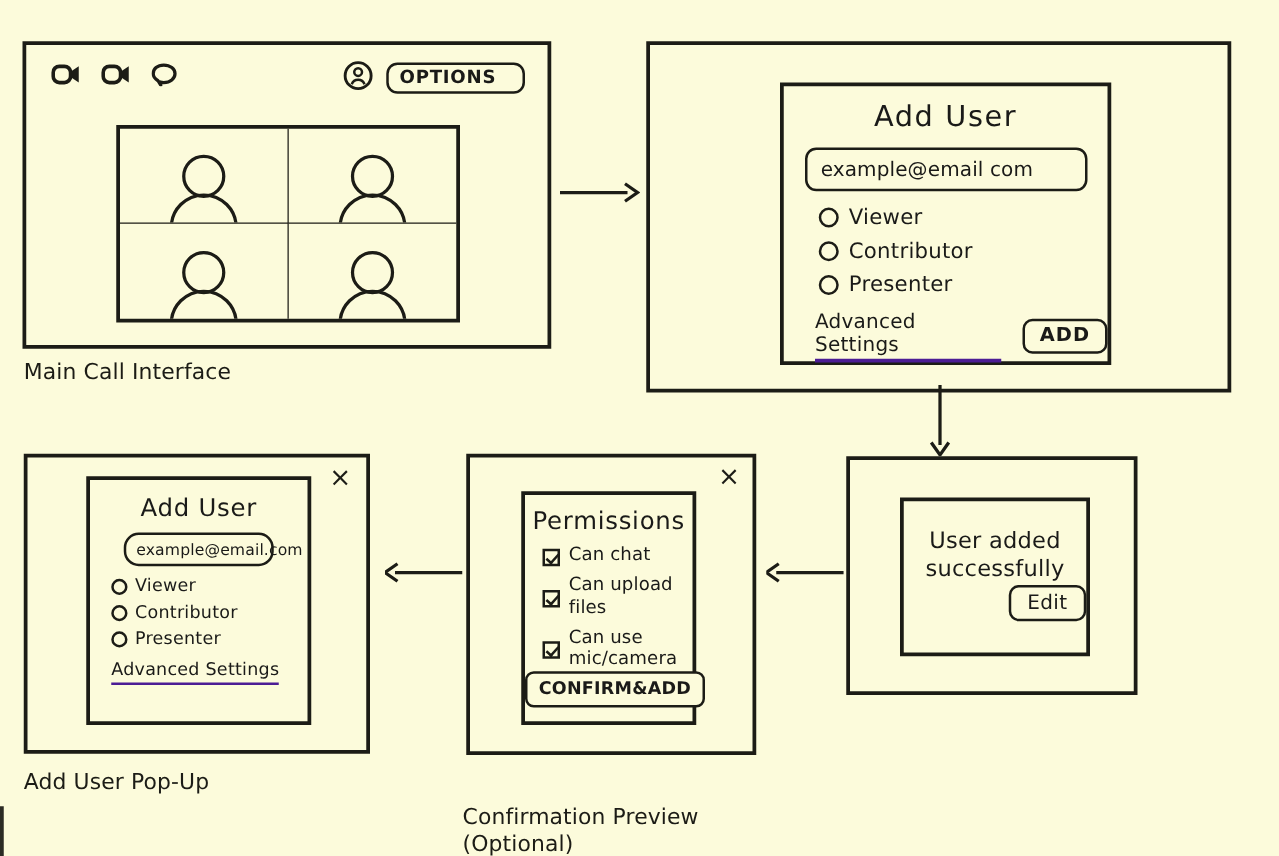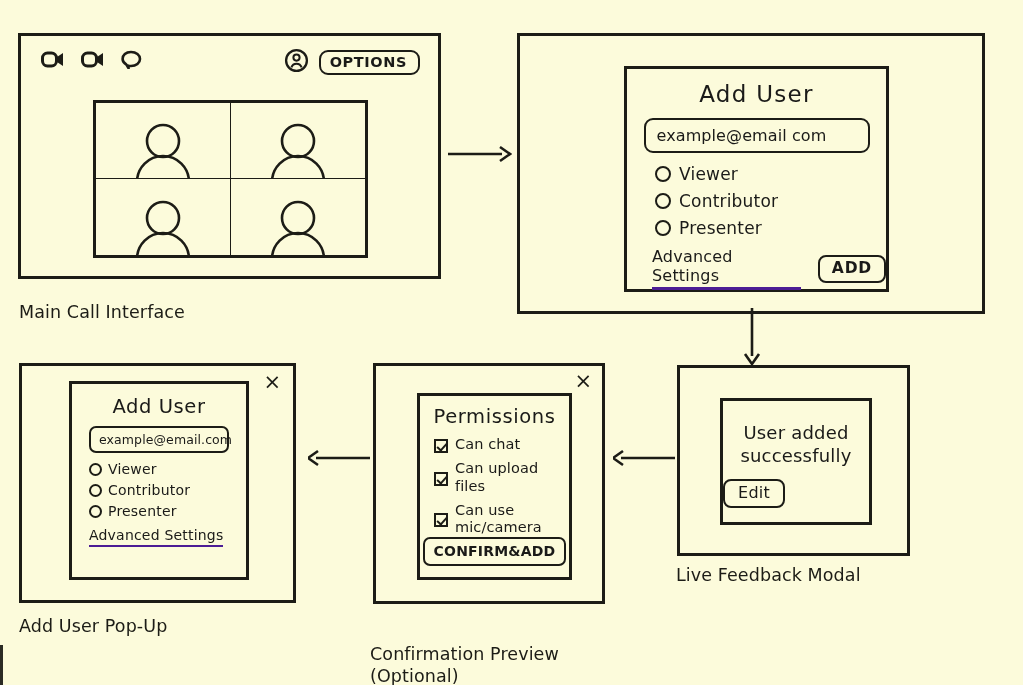--- a/index.html
+++ b/index.html
@@ -64,21 +64,21 @@
     top: 12px;
     right: 14px;
     height: 32px;
   }
   .tb-left { position: absolute; left: 6px; top: 2px; display: flex; align-items: center; gap: 16px; }
   .tb-right { position: absolute; right: 4px; top: 0px; display: flex; align-items: center; gap: 10px; }
 
   .options-btn {
     border: 2.5px solid #1c1c16;
     border-radius: 9px;
-    padding: 3px 11px 4px 9px;
+    padding: 3px 21px 4px 9px;
     font-size: 14.5px;
     font-weight: 700;
     letter-spacing: 0.6px;
     line-height: 1;
   }
 
   
   .video-grid {
     position: absolute;
     display: grid;
@@ -272,21 +272,21 @@
       </div>
       <div class="tile">
         <svg class="avatar" viewBox="0 0 66 58">
           <circle cx="33" cy="19" r="16" fill="none" stroke="#1c1c16" stroke-width="2.6"></circle>
           <path d="M7 60 A26 26 0 0 1 59 60" fill="none" stroke="#1c1c16" stroke-width="2.6"></path>
         </svg>
       </div>
     </div>
   </div>
 
-  <div class="caption" style="left:19px; top:302px;">Main Call Interface</div>
+  <div class="caption" style="left:19px; top:288px;">Main Call Interface</div>
 
   <svg class="arrow" style="left:448px; top:144px;" width="64" height="20" viewBox="0 0 64 20">
     <line x1="0" y1="10" x2="54" y2="10" stroke="#1c1c16" stroke-width="2.6"></line>
     <path d="M52 3 L62 10 L52 17" fill="none" stroke="#1c1c16" stroke-width="2.6" stroke-linejoin="miter"></path>
   </svg>
 
   <div class="panel" style="left:517px; top:33px; width:468px; height:281px;">
 
     <div class="inner-box" style="left:104px; top:30px; width:265px; height:226px;">
 
@@ -319,38 +319,37 @@
   <svg class="arrow" style="left:742px; top:308px;" width="20" height="58" viewBox="0 0 20 58">
     <line x1="10" y1="0" x2="10" y2="48" stroke="#1c1c16" stroke-width="2.6"></line>
     <path d="M3 46 L10 56 L17 46" fill="none" stroke="#1c1c16" stroke-width="2.6"></path>
   </svg>
 
   <div class="panel" style="left:677px; top:365px; width:233px; height:191px;">
 
     <div class="inner-box" style="left:40px; top:30px; width:152px; height:127px;">
       <div class="success-text" style="margin-top:20px;">User added
 successfully</div>
-      <div style="text-align:left; margin-top:11px;">
+      <div style="text-align:right; ">
         <span class="btn edit">Edit</span>
       </div>
     </div>
   </div>
 
-  <div class="caption" style="left:676px; top:565px;">Live Feedback Modal</div>
 
   <svg class="arrow" style="left:613px; top:448px;" width="62" height="20" viewBox="0 0 62 20">
     <line x1="8" y1="10" x2="62" y2="10" stroke="#1c1c16" stroke-width="2.6"></line>
     <path d="M10 3 L0 10 L10 17" fill="none" stroke="#1c1c16" stroke-width="2.6"></path>
   </svg>
 
   <div class="panel" style="left:373px; top:363px; width:232px; height:241px;">
 
     <span class="close-x" style="right:10px; top:5px;">×</span>
 
-    <div class="inner-box" style="left:41px; top:27px; width:155px; height:187px;">
+    <div class="inner-box" style="left:41px; top:27px; width:140px; height:187px;">
 
       <div class="dlg-title sm" style="margin-top:10px;">Permissions</div>
 
       <div style="margin:9px 0 0 14px; display:flex; flex-direction:column; gap:6px;">
         <div class="check-row">
           <span class="cbox"></span>
           <span style="white-space:pre-line;">Can chat</span>
         </div>
         <div class="check-row">
           <span class="cbox"></span>
@@ -378,21 +377,21 @@
   </svg>
 
   <div class="panel" style="left:19px; top:363px; width:277px; height:240px;">
 
     <span class="close-x" style="right:12px; top:6px;">×</span>
 
     <div class="inner-box" style="left:47px; top:15px; width:180px; height:199px;">
 
       <div class="dlg-title sm" style="margin-top:12px;">Add User</div>
 
-      <div class="email-field sm" style="margin:9px auto 0 auto; width:140px; height:27px;" title="example@email.com">example@email.com</div>
+      <div class="email-field sm" style="margin:9px auto 0 auto; width:120px; height:27px;border-radius:12px;" title="example@email.com">example@email.com</div>
 
       <div style="margin:8px 0 0 17px; display:flex; flex-direction:column; gap:5px;">
         <div class="radio-row sm">
           <span class="radio"></span>
           <span>Viewer</span>
         </div>
         <div class="radio-row sm">
           <span class="radio"></span>
           <span>Contributor</span>
         </div>

